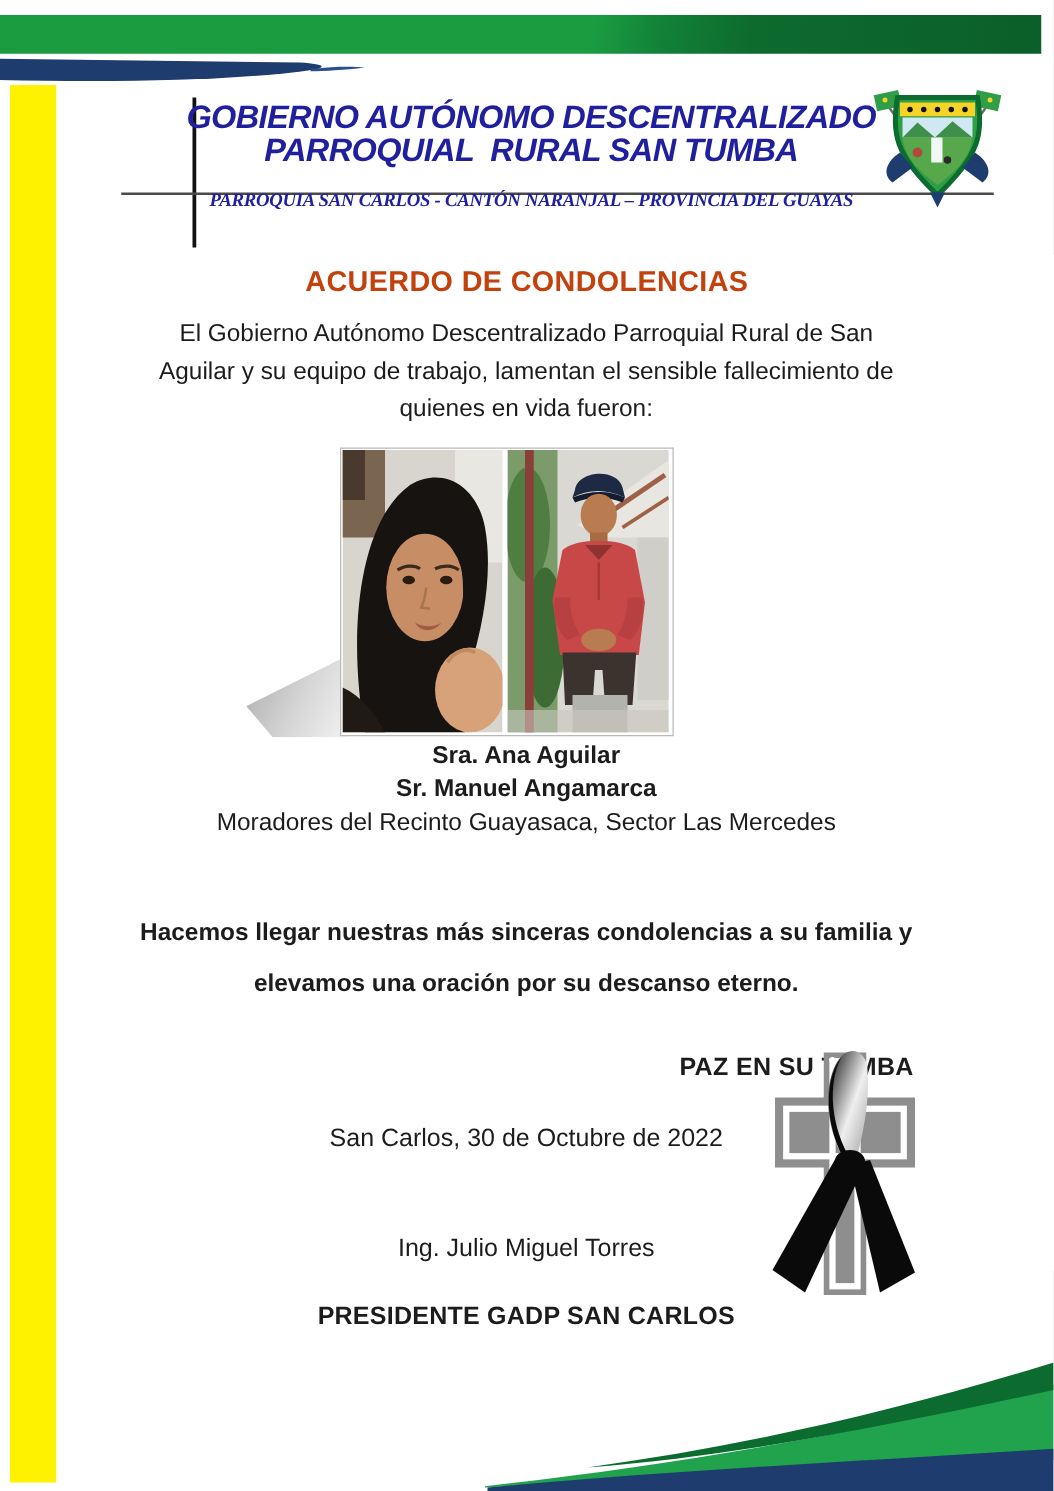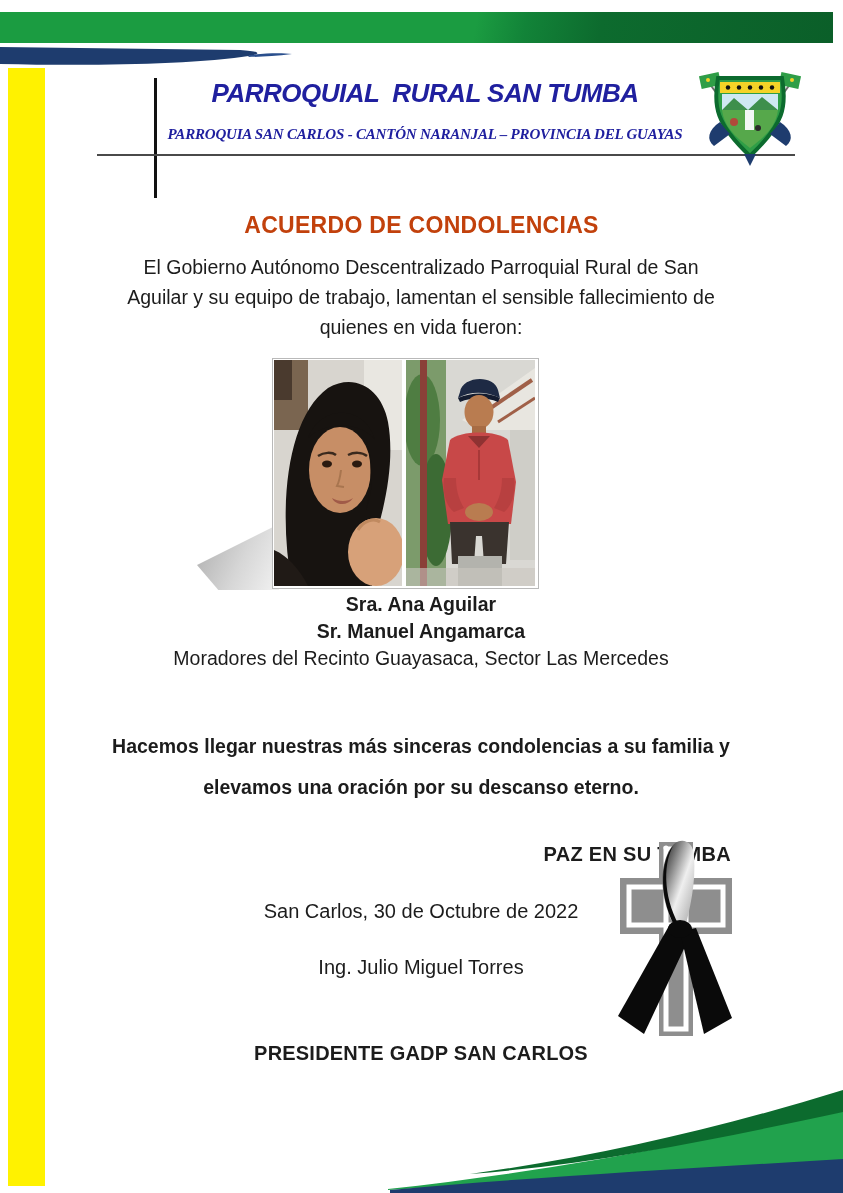--- a/index.html
+++ b/index.html
@@ -30,21 +30,21 @@
     font-size:23px;font-weight:bold;letter-spacing:.3px;color:#c2410c;}
   .para{position:absolute;left:111px;width:620px;text-align:center;font-size:19.5px;color:#1c1c1c;}
   .para-1{top:252px;line-height:30px;}
   .para-2{top:726px;line-height:41px;font-weight:bold;}
   .names{position:absolute;left:91px;top:591px;width:660px;text-align:center;
     font-size:19.5px;line-height:27px;color:#1c1c1c;}
   .names .bold{font-weight:bold;text-align:center;}
   .closing-line{position:absolute;left:111px;width:620px;text-align:center;font-size:20px;color:#1c1c1c;}
   .paz{top:843px;font-weight:bold;font-size:20px;letter-spacing:.3px;text-align:right;}
   .dateline{top:900px;}
-  .signer{top:956px;}
+  .signer{top:988px;}
   .signer-title{top:998px;font-weight:bold;letter-spacing:.2px;margin-top:44px;}
   
   .photo-shadow{
     position:absolute;left:197px;top:524px;width:82px;height:66px;
     background:linear-gradient(115deg,#8f8f8f 0%,#c9c9c9 55%,#eeeeee 100%);
     clip-path:polygon(0 62%,100% 0,100% 100%,26% 100%);
     opacity:.75;
   }
   .photo-block{
     position:absolute;left:272px;top:358px;width:267px;height:231px;background:#fff;
@@ -64,20 +64,21 @@
   <div class="top-green-bar"></div>
   <svg class="top-blue-swoosh" viewBox="0 0 300 24">
     <path d="M0,3 L240,6 C256,7 263,9 252,11.5 C190,21 90,22 0,20 Z" fill="#1e3c6e"></path>
     <path d="M250,11 C268,9 282,9 292,10 C275,12 260,13 248,13 Z" fill="#2a4f8d"></path>
   </svg>
   <div class="left-yellow-bar"></div>
 
   <div class="hdr-vline"></div>
   <div class="hdr-hline"></div>
   <div class="hdr-text">
+    <div class="hdr-line1">GOBIERNO AUTÓNOMO DESCENTRALIZADO</div>
     <div class="hdr-line2">PARROQUIAL  RURAL SAN TUMBA</div>
     <div class="hdr-line3">PARROQUIA SAN CARLOS - CANTÓN NARANJAL – PROVINCIA DEL GUAYAS</div>
   </div>
 
   <svg class="crest" viewBox="0 0 104 104">
 
     <line x1="22" y1="34" x2="6" y2="12" stroke="#6b6b6b" stroke-width="2"></line>
     <line x1="82" y1="34" x2="98" y2="12" stroke="#6b6b6b" stroke-width="2"></line>
     <rect x="2" y="10" width="20" height="13" fill="#2f9e47" transform="rotate(-12 12 16)"></rect>
     <rect x="82" y="10" width="20" height="13" fill="#2f9e47" transform="rotate(12 92 16)"></rect>

